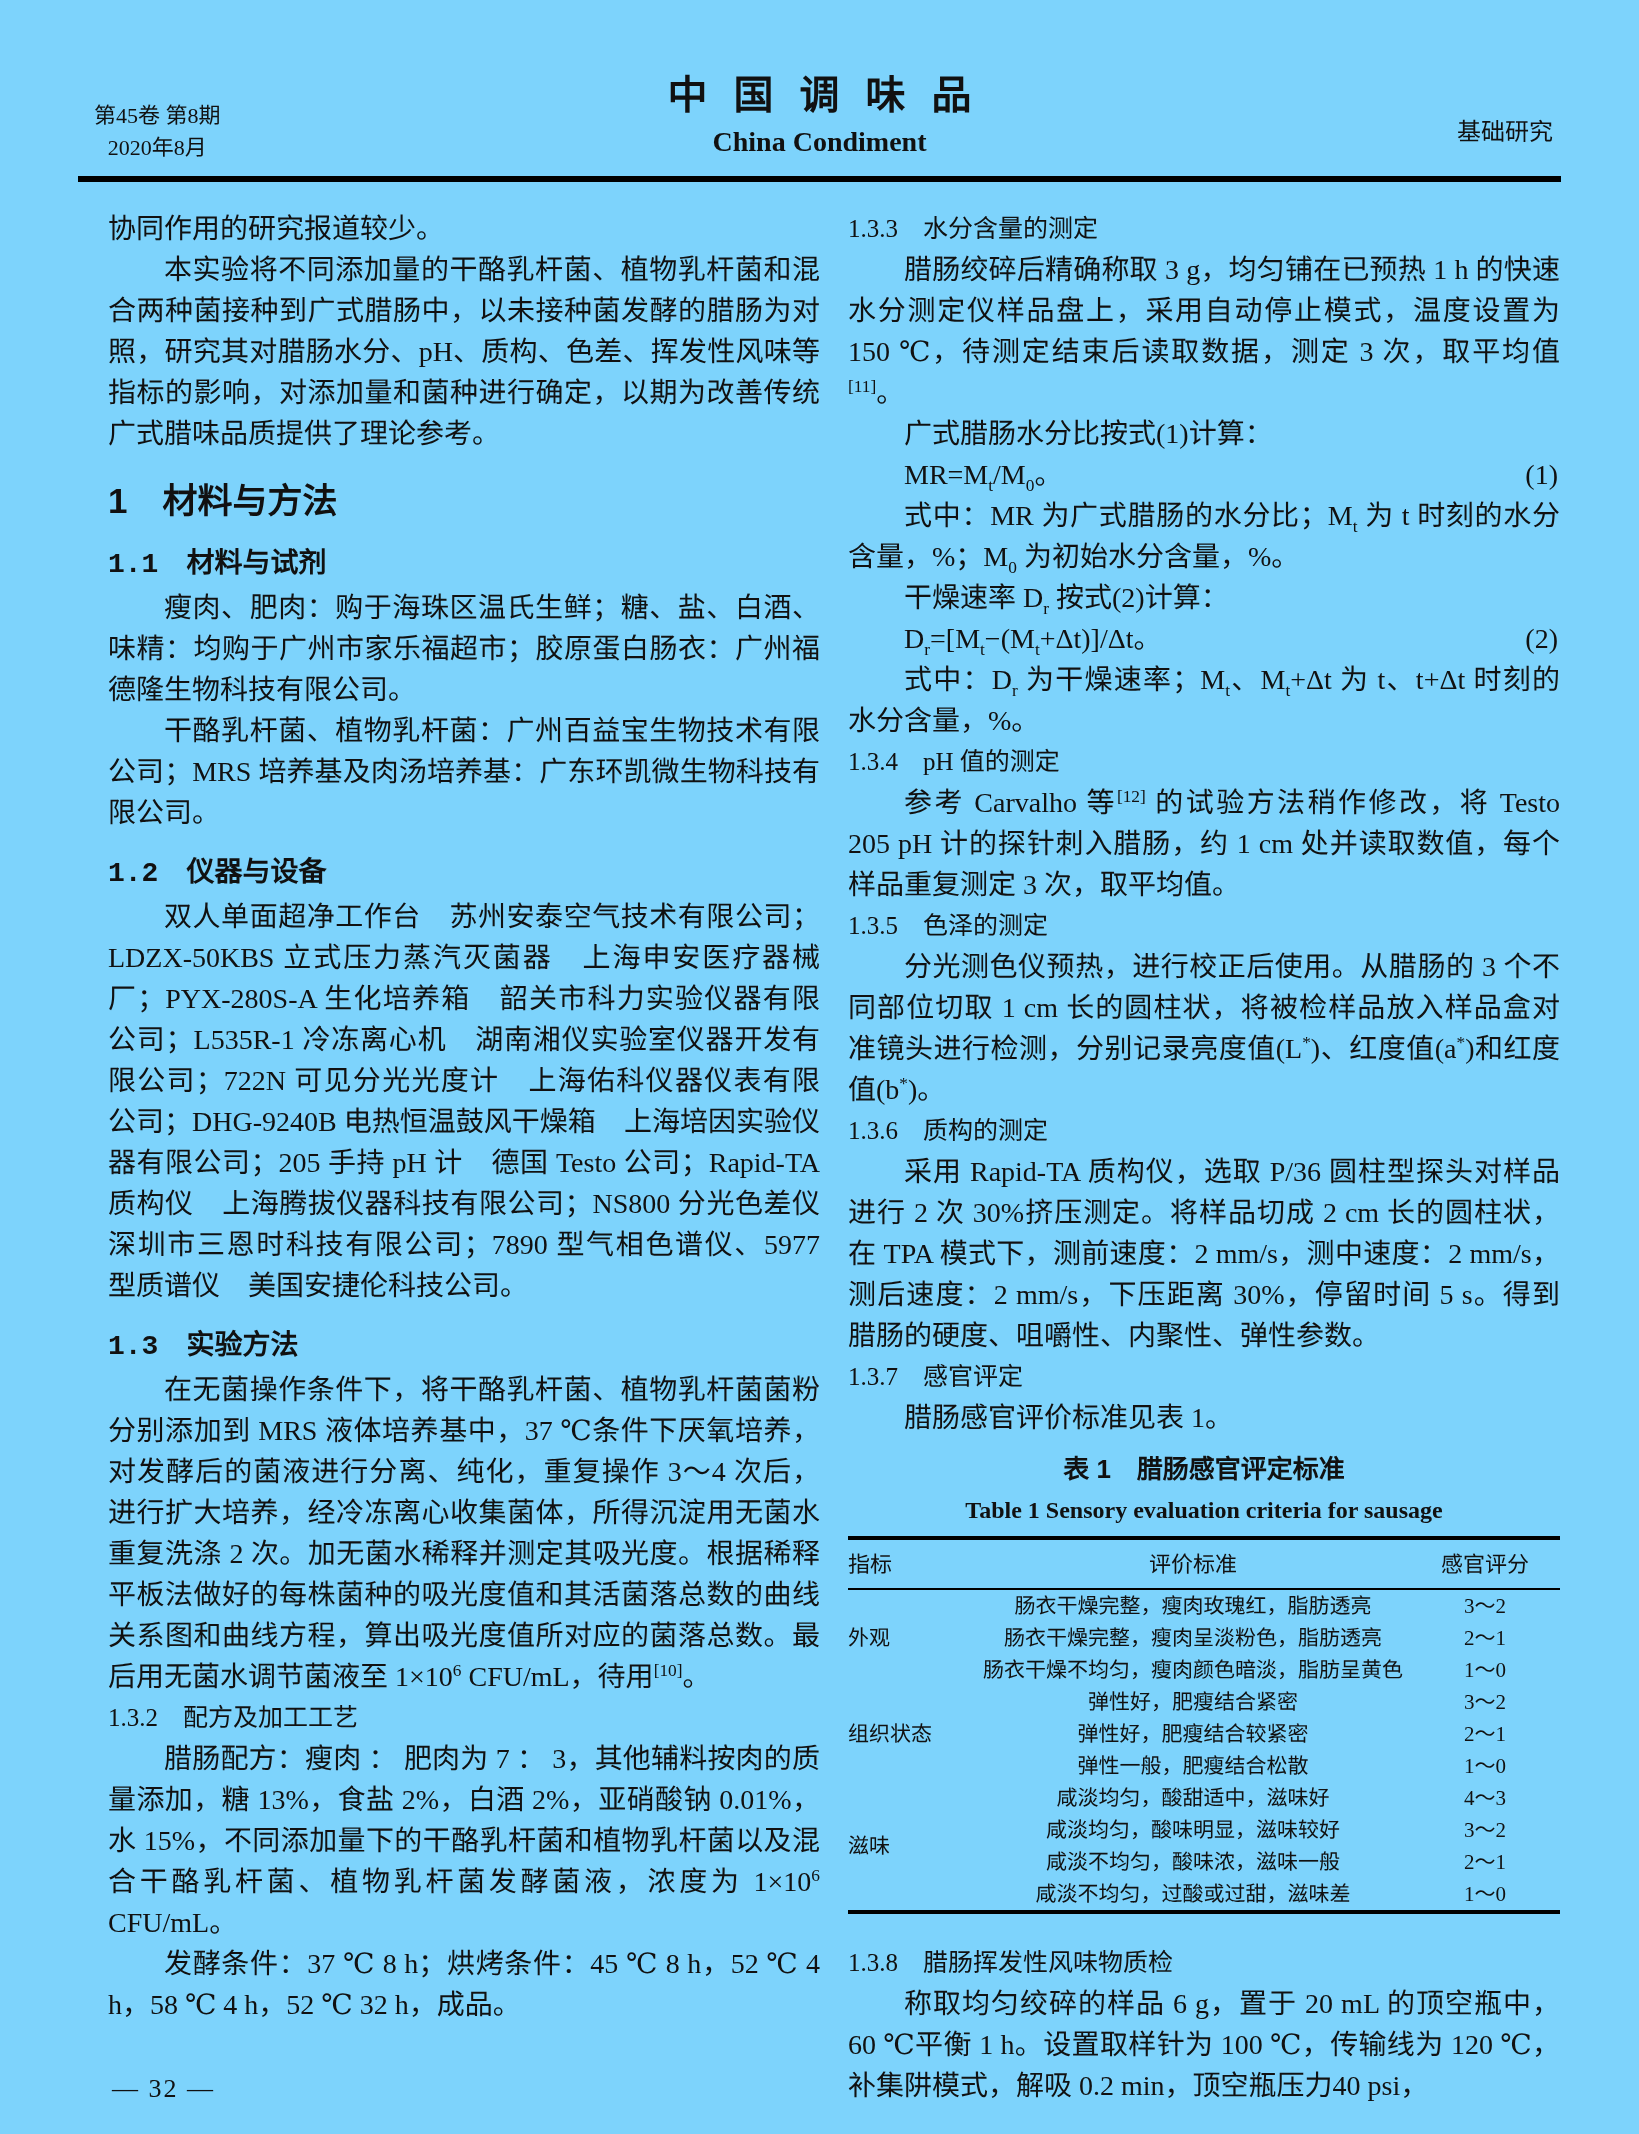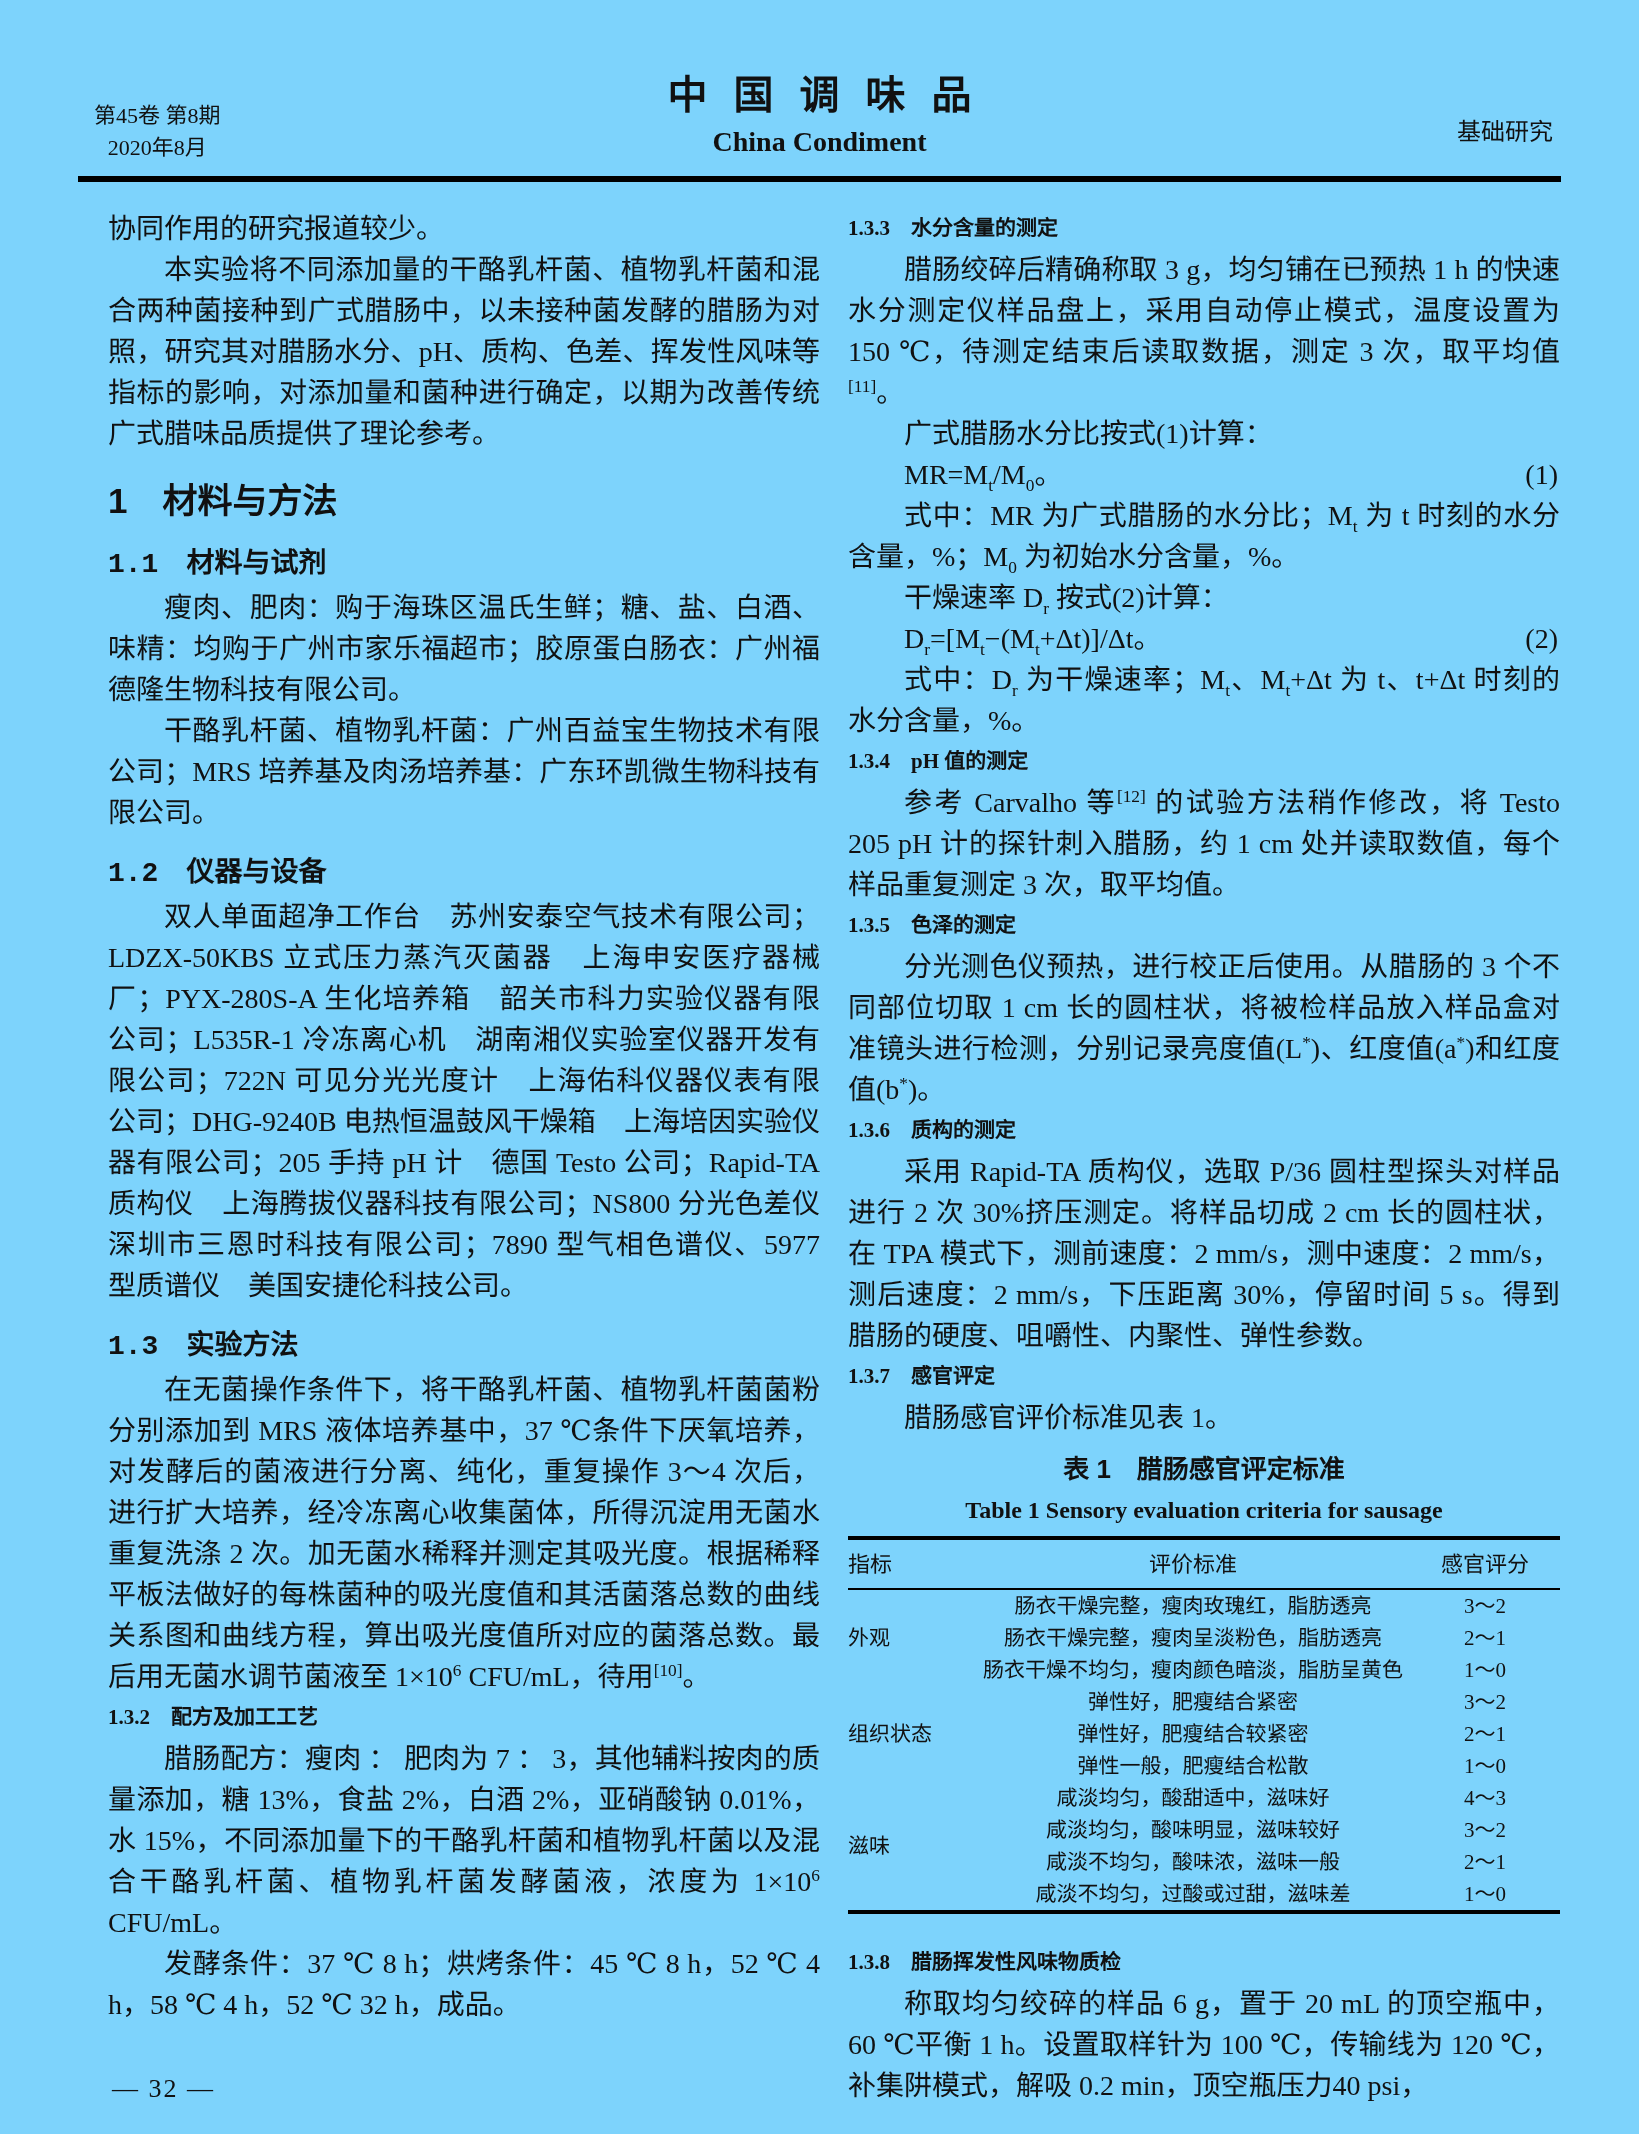--- a/index.html
+++ b/index.html
@@ -46,21 +46,21 @@
   h1.sec {
     font-size:35px; line-height:46px;
     font-family:"Liberation Sans","DejaVu Sans",sans-serif;
     font-weight:bold; margin:24px 0 18px; text-indent:0;
   }
   h2.sub {
     font-size:28px; line-height:41px;
     font-family:Liberation Mono, monospace;
     font-weight:bold; margin:20px 0 2px; text-indent:0;
   }
-  h3.subsub { font-size:21px; line-height:41px; font-weight:bold; margin:0; text-indent:0; }
+  h3.subsub { font-size:25px; line-height:41px; font-weight:normal; margin:0; text-indent:0; }
   sub, sup { font-size:0.62em; line-height:0; }
   .formula-row { display:flex; justify-content:space-between; }
   .formula-row .f-body { padding-left:2em; }
   .formula-row .f-num { padding-right:2px; }
   
   .tbl-title-cn {
     text-align:center; font-family:"Liberation Sans","DejaVu Sans",sans-serif;
     font-weight:bold; font-size:26px; line-height:34px; margin-top:14px;
   }
   .tbl-title-en { text-align:center; font-size:24px; line-height:32px; margin:8px 0 10px;font-weight:bold; }

